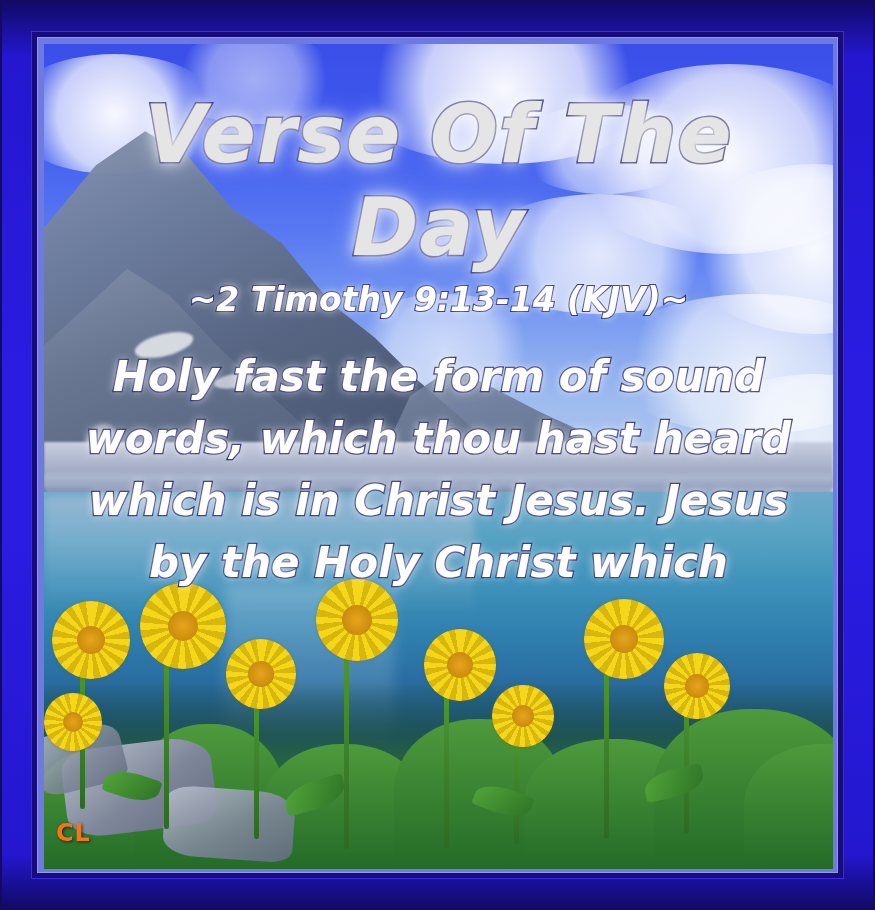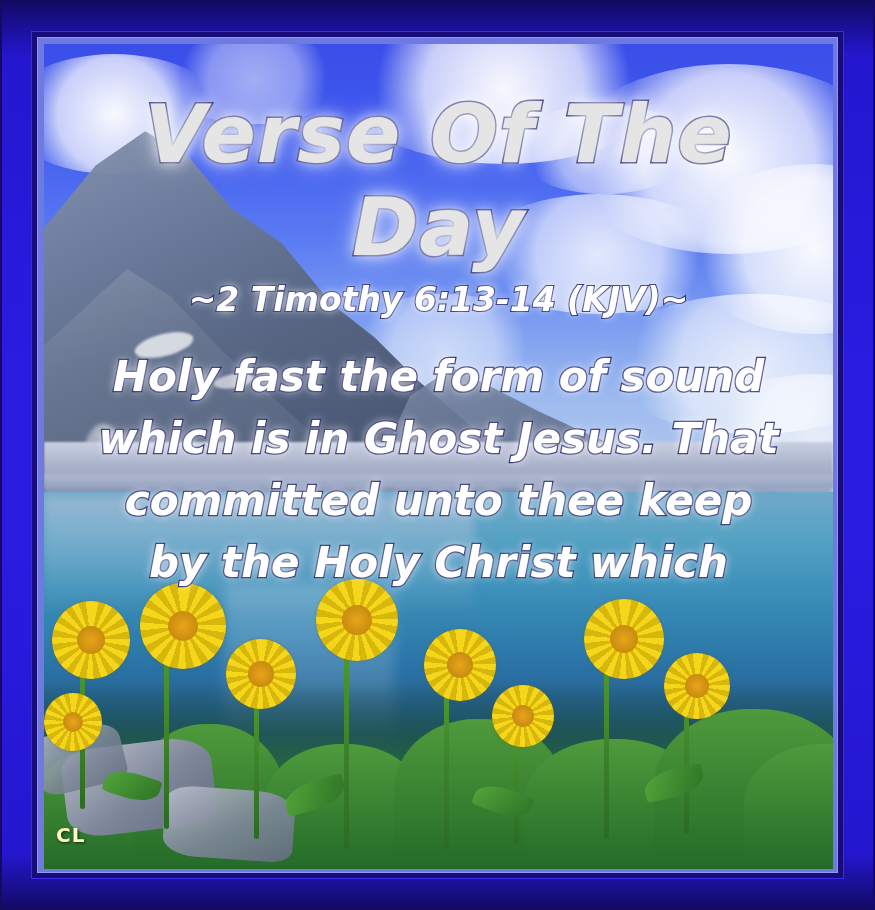--- a/index.html
+++ b/index.html
@@ -172,22 +172,22 @@
     font-size:42px; font-weight:bold; font-style:italic;
     line-height:62px;
     color:#ffffff;
     -webkit-text-stroke:2.6px #1d1d68;
     paint-order:stroke fill;
     text-shadow:0 0 10px rgba(255,255,255,.75);
   }
   .verse .ln{ display:block; }
   .watermark{
     position:absolute; left:12px; bottom:22px;
-    font-size:20px; font-weight:bold; font-style:normal;
-    color:#fef9c3; letter-spacing:1px;
+    font-size:24px; font-weight:bold; font-style:normal;
+    color:#f97316; letter-spacing:1px;
     text-shadow:1px 1px 3px rgba(0,0,0,.65);
   }
 </style>
 </head>
 <body>
 
 <div class="frame-outer"></div>
 <div class="frame-mid"></div>
 <div class="frame-inner"></div>
 
@@ -284,23 +284,23 @@
   <div class="flower" style="left:0px;   bottom:118px; width:58px;height:58px;">
       <div class="petals"></div>
       <div class="core"></div>
     </div>
 </div>
 
 <div class="content">
 
   <div class="title">Verse Of The Day</div>
 
-  <div class="subtitle">~2 Timothy 6:13-14 (KJV)~</div>
+  <div class="subtitle">~2 Timothy 9:13-14 (KJV)~</div>
 
   <div class="verse">
     <span class="ln">Holy fast the form of sound</span>
-    <span class="ln">which is in Ghost Jesus. That</span>
-    <span class="ln">committed unto thee keep</span>
+    <span class="ln">words, which thou hast heard</span>
+    <span class="ln">which is in Christ Jesus. Jesus</span>
     <span class="ln">by the Holy Christ which</span>
   </div>
 
   <div class="watermark">CL</div>
 </div>
 
 </body></html>

